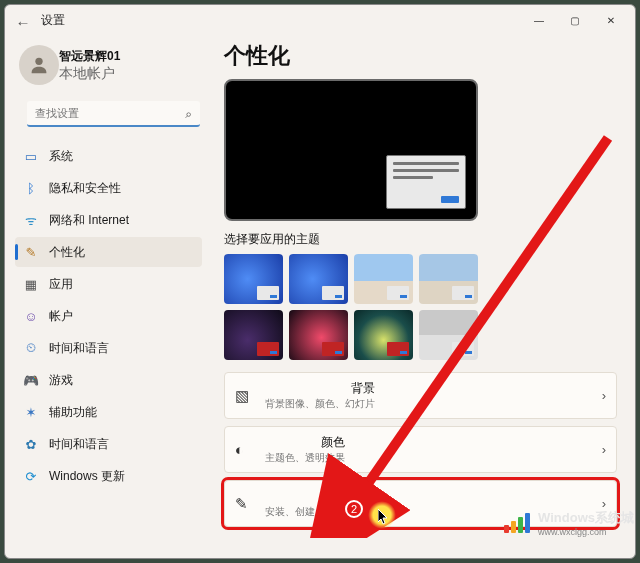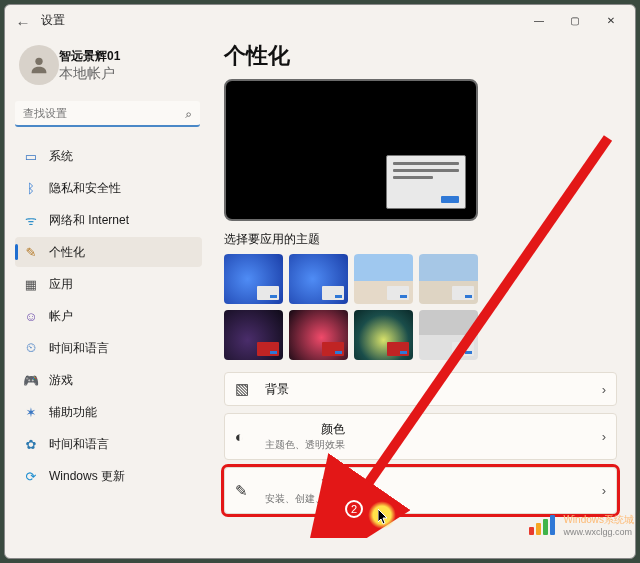--- a/index.html
+++ b/index.html
@@ -9,21 +9,21 @@
 .titlebar .back { width: 24px; text-align: center; color: #555; font-size: 15px; }
 .titlebar .app-title { font-size: 12px; color: #222; margin-left: 6px; }
 .titlebar .spacer { flex: 1; }
 .winbtn { width: 36px; height: 26px; display: flex; align-items: center; justify-content: center; color: #333; font-size: 10px; }
 .content { flex: 1; display: flex; overflow: hidden; }
 .sidebar { width: 205px; padding: 6px 8px 6px 10px; display: flex; flex-direction: column; }
 .profile { display: flex; align-items: center; gap: 0; padding: 4px 4px 10px 4px; }
 .avatar { width: 40px; height: 40px; border-radius: 20px; background: #d8d2ca; display: flex; align-items: center; justify-content: center; color: #7a7266; }
 .profile .name { font-size: 12px; color: #111; font-weight: 600; }
 .profile .sub { font-size: 14px; color: #666; }
-.searchwrap { margin: 6px 2px 10px 0; position: relative; }
+.searchwrap { margin: 6px 2px 10px 12px; position: relative; }
 .search { width: 100%; height: 26px; border: none; border-bottom: 2px solid #4a88c7; background: #fbf9f6; border-radius: 3px; padding: 0 26px 0 8px; font-size: 11px; outline: none; }
 .search-icon { position: absolute; right: 8px; top: 6px; color: #555; font-size: 12px; }
 .nav { display: flex; flex-direction: column; gap: 2px; margin-top: 4px; }
 .nav-item { display: flex; align-items: center; gap: 10px; height: 30px; padding: 0 8px; border-radius: 4px; font-size: 12px; color: #1a1a1a; position: relative; cursor: default; }
 .nav-item .icon { width: 16px; height: 16px; display: inline-flex; align-items: center; justify-content: center; font-size: 13px; }
 .nav-item.active { background: #ebe6df; }
 .nav-item.active::before { content: ""; position: absolute; left: 0; top: 7px; bottom: 7px; width: 3px; border-radius: 2px; background: #1f6fd0; }
 .main { flex: 1; padding: 6px 18px 10px 14px; overflow: hidden; position: relative; }
 .page-title { font-size: 22px; font-weight: 600; color: #111; margin-bottom: 8px; }
 .preview { width: 254px; height: 142px; background: #000; border-radius: 8px; border: 2px solid #6a6a6a; position: relative; margin-bottom: 10px; }
@@ -56,21 +56,21 @@
 .arrow-svg { position: absolute; left: 198px; top: 128px; width: 430px; height: 410px; pointer-events: none; }
 .badge { position: absolute; left: 135px; top: 465px; width: 18px; height: 18px; border-radius: 9px; background: #e31717; color: #fff; font-size: 11px; display: flex; align-items: center; justify-content: center; border: 2px solid #fff; z-index: 30; }
 .cursor-spot { position: absolute; left: 158px; top: 466px; width: 28px; height: 28px; border-radius: 14px; background: radial-gradient(circle, #ffe24a 45%, rgba(255,226,74,0) 70%); z-index: 25; pointer-events:none; }
 .cursor-arrow { position: absolute; left: 168px; top: 474px; z-index: 26; pointer-events:none; }
 .watermark { position: absolute; right: 6px; bottom: 26px; display: flex; align-items: center; gap: 6px; z-index: 40; }
 .wm-bars span { display: inline-block; width: 5px; margin-right: 2px; border-radius: 1px; }
 .wm-bars span:nth-child(1){ height:8px; background:#e83b2e; vertical-align:bottom;}
 .wm-bars span:nth-child(2){ height:12px; background:#f5a623; vertical-align:bottom;}
 .wm-bars span:nth-child(3){ height:16px; background:#3fb44a; vertical-align:bottom;}
 .wm-bars span:nth-child(4){ height:20px; background:#2f78d6; vertical-align:bottom;}
-.wm-text .wm1 { font-size: 10px; font-weight: 400; color: #fdba74; }
+.wm-text .wm1 { font-size: 13px; font-weight: 700; color: #e5e5e5; }
 .wm-text .wm2 { font-size: 9px; color: #888; }
 .ic-system{color:#3a77c2}.ic-bt{color:#1f6fd0}.ic-net{color:#2f8fc9}.ic-pers{color:#b57b2a}.ic-apps{color:#555}.ic-acct{color:#6a4aaa}.ic-time{color:#3a77c2}.ic-game{color:#444}.ic-acc{color:#3a77c2}.ic-priv{color:#2e7ab0}.ic-upd{color:#1f8fd0}
 </style>
 </head>
 <body>
 
 <div class="window">
   <div class="titlebar">
     <div class="back">←</div>
     <div class="app-title">设置</div>
@@ -196,20 +196,21 @@
             <div class="bg"></div>
             <div class="miniwin"></div>
           </div>
       </div>
 
       <div class="rows">
         <div class="row">
           <div class="ricon">▧</div>
           <div>
             <div class="rtitle">背景</div>
+            <div class="rsub">背景图像、颜色、幻灯片</div>
           </div>
           <div class="chev">›</div>
         </div>
 
         <div class="row">
           <div class="ricon">◐</div>
           <div>
             <div class="rtitle">颜色</div>
             <div class="rsub">主题色、透明效果</div>
           </div>

